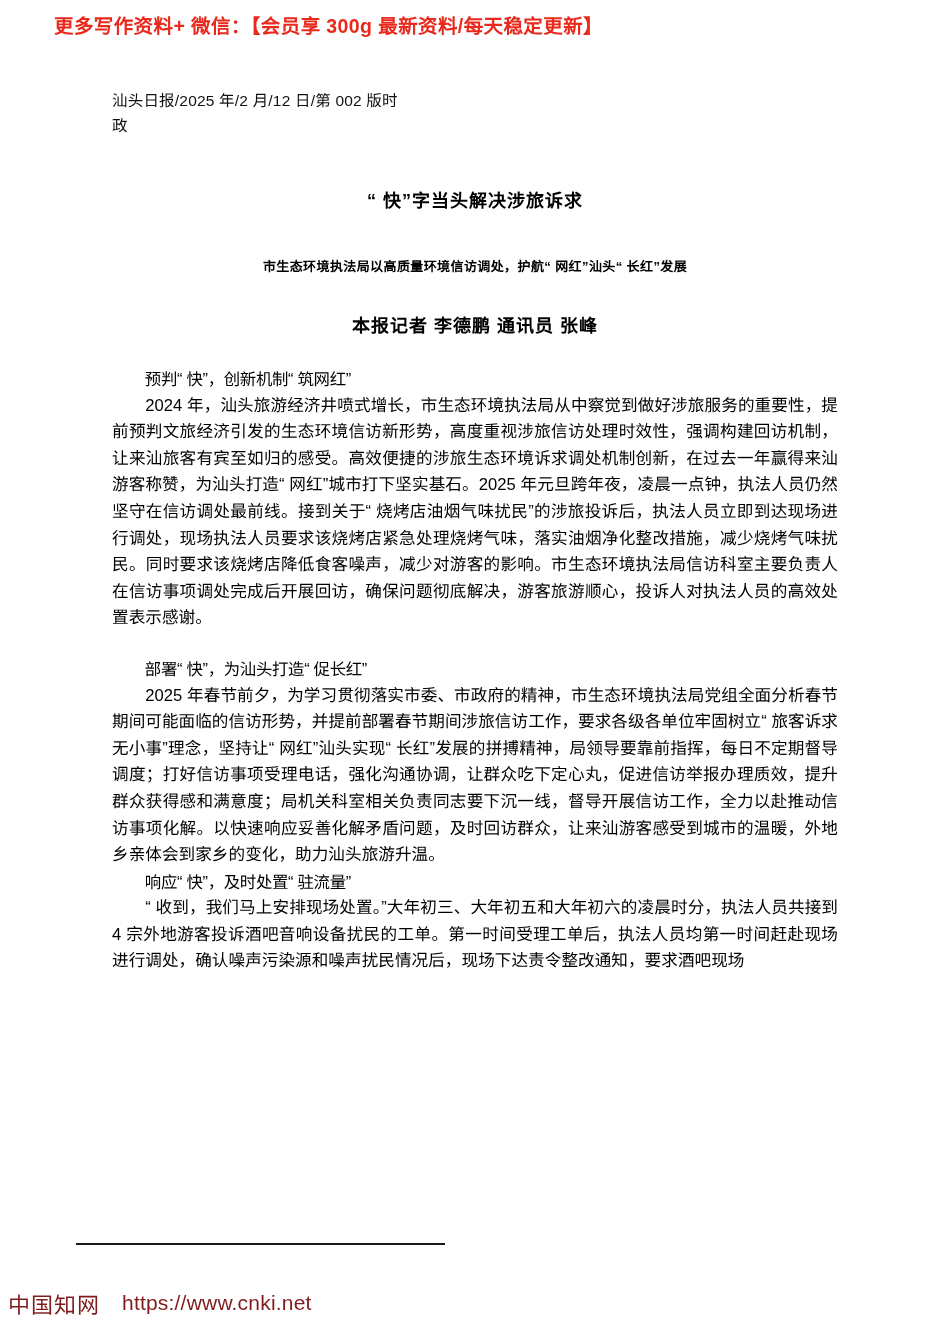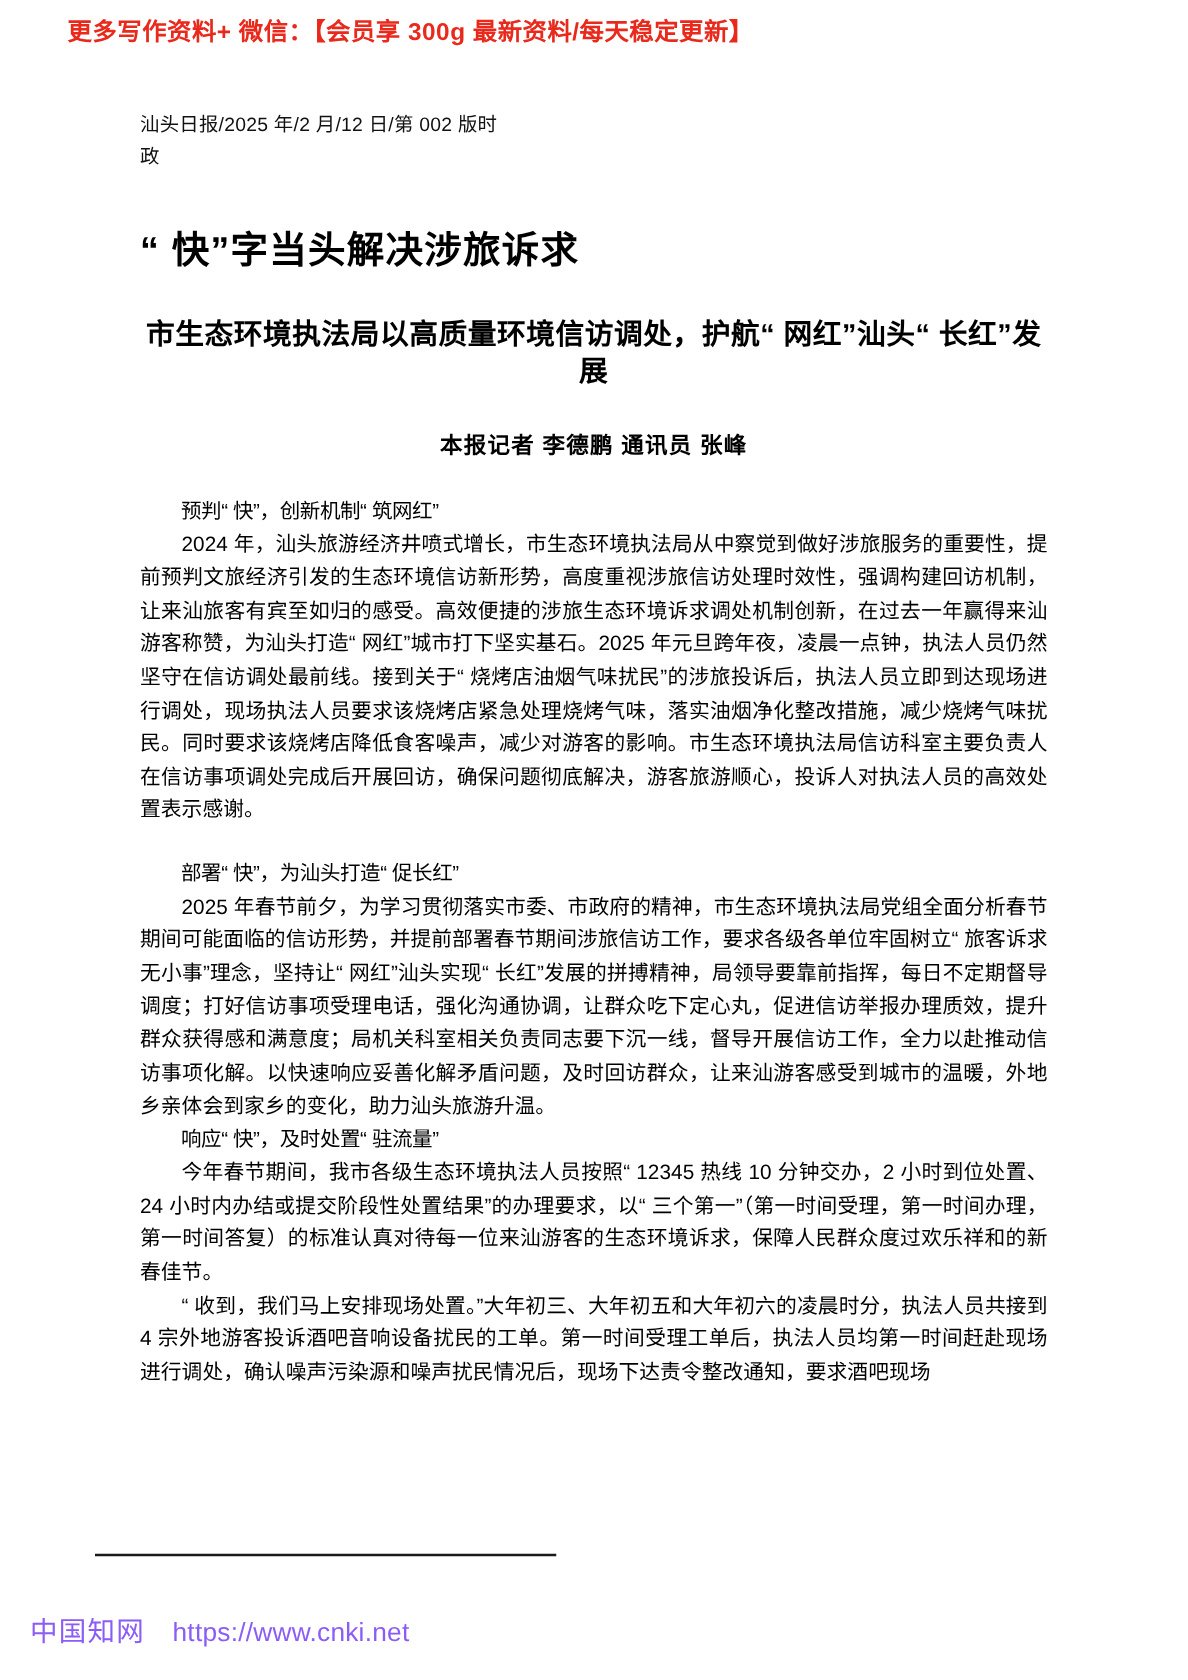--- a/index.html
+++ b/index.html
@@ -50,33 +50,34 @@
   .source-line {
     font-family: "Liberation Sans", "DejaVu Sans", sans-serif;
     font-size: 15.5px;
     line-height: 25px;
     width: 290px;
     color: #111;
     letter-spacing: 0.2px;
   }
 
   .headline {
+    text-align: center;
     font-family: "Liberation Sans", "DejaVu Sans", sans-serif;
     font-weight: bold;
-    font-size: 30px;
+    font-size: 18px;
     line-height: 34px;
     letter-spacing: 1px;
     margin-top: 46px;
   }
 
   .subheadline {
     text-align: center;
     font-family: "Liberation Sans", "DejaVu Sans", sans-serif;
     font-weight: bold;
-    font-size: 23px;
+    font-size: 13px;
     line-height: 30px;
     letter-spacing: 0.4px;
     margin-top: 34px;
   }
 
   .byline {
     text-align: center;
     font-family: "Liberation Sans", "DejaVu Sans", sans-serif;
     font-weight: bold;
     font-size: 18px;
@@ -131,26 +132,26 @@
     position: absolute;
     left: 76px;
     top: 1243px;
     width: 369px;
     height: 2px;
     background: #1a1a1a;
   }
 
   .watermark {
     position: absolute;
-    left: 24px;
+    left: 8px;
     top: 1287px;
     display: flex;
-    align-items: flex-end;
+    align-items: center;
     gap: 22px;
-    color: #8b5cf6;
+    color: #7f1d1d;
     font-family: "Liberation Sans", "DejaVu Sans", sans-serif;
   }
   .watermark .wm-cn {
     font-size: 22px;
     letter-spacing: 1px;
   }
   .watermark .wm-url {
     font-size: 21px;
     letter-spacing: 0.2px;
   }
@@ -171,21 +172,20 @@
     <h2 class="subheadline">市生态环境执法局以高质量环境信访调处，护航“ 网红”汕头“ 长红”发展</h2>
 
     <div class="byline">本报记者  李德鹏  通讯员  张峰</div>
 
     <div class="body-block">
       <p class="sub-label">预判“ 快”，创新机制“ 筑网红”</p>
       <p class="para">2024 年，汕头旅游经济井喷式增长，市生态环境执法局从中察觉到做好涉旅服务的重要性，提前预判文旅经济引发的生态环境信访新形势，高度重视涉旅信访处理时效性，强调构建回访机制，让来汕旅客有宾至如归的感受。高效便捷的涉旅生态环境诉求调处机制创新，在过去一年赢得来汕游客称赞，为汕头打造“ 网红”城市打下坚实基石。2025 年元旦跨年夜，凌晨一点钟，执法人员仍然坚守在信访调处最前线。接到关于“ 烧烤店油烟气味扰民”的涉旅投诉后，执法人员立即到达现场进行调处，现场执法人员要求该烧烤店紧急处理烧烤气味，落实油烟净化整改措施，减少烧烤气味扰民。同时要求该烧烤店降低食客噪声，减少对游客的影响。市生态环境执法局信访科室主要负责人在信访事项调处完成后开展回访，确保问题彻底解决，游客旅游顺心，投诉人对执法人员的高效处置表示感谢。</p>
       <p class="sub-label gap-before">部署“ 快”，为汕头打造“ 促长红”</p>
       <p class="para">2025 年春节前夕，为学习贯彻落实市委、市政府的精神，市生态环境执法局党组全面分析春节期间可能面临的信访形势，并提前部署春节期间涉旅信访工作，要求各级各单位牢固树立“ 旅客诉求无小事”理念，坚持让“ 网红”汕头实现“ 长红”发展的拼搏精神，局领导要靠前指挥，每日不定期督导调度；打好信访事项受理电话，强化沟通协调，让群众吃下定心丸，促进信访举报办理质效，提升群众获得感和满意度；局机关科室相关负责同志要下沉一线，督导开展信访工作，全力以赴推动信访事项化解。以快速响应妥善化解矛盾问题，及时回访群众，让来汕游客感受到城市的温暖，外地乡亲体会到家乡的变化，助力汕头旅游升温。</p>
       <p class="sub-label">响应“ 快”，及时处置“ 驻流量”</p>
-      <p class="para">今年春节期间，我市各级生态环境执法人员按照“ 12345 热线 10 分钟交办，2 小时到位处置、24 小时内办结或提交阶段性处置结果”的办理要求，以“ 三个第一”（第一时间受理，第一时间办理，第一时间答复）的标准认真对待每一位来汕游客的生态环境诉求，保障人民群众度过欢乐祥和的新春佳节。</p>
       <p class="para">“ 收到，我们马上安排现场处置。”大年初三、大年初五和大年初六的凌晨时分，执法人员共接到 4 宗外地游客投诉酒吧音响设备扰民的工单。第一时间受理工单后，执法人员均第一时间赶赴现场进行调处，确认噪声污染源和噪声扰民情况后，现场下达责令整改通知，要求酒吧现场</p>
     </div>
 
   </div>
 
 
   <div class="footer-rule"></div>
 
   <div class="watermark">
     <span class="wm-cn">中国知网</span>

